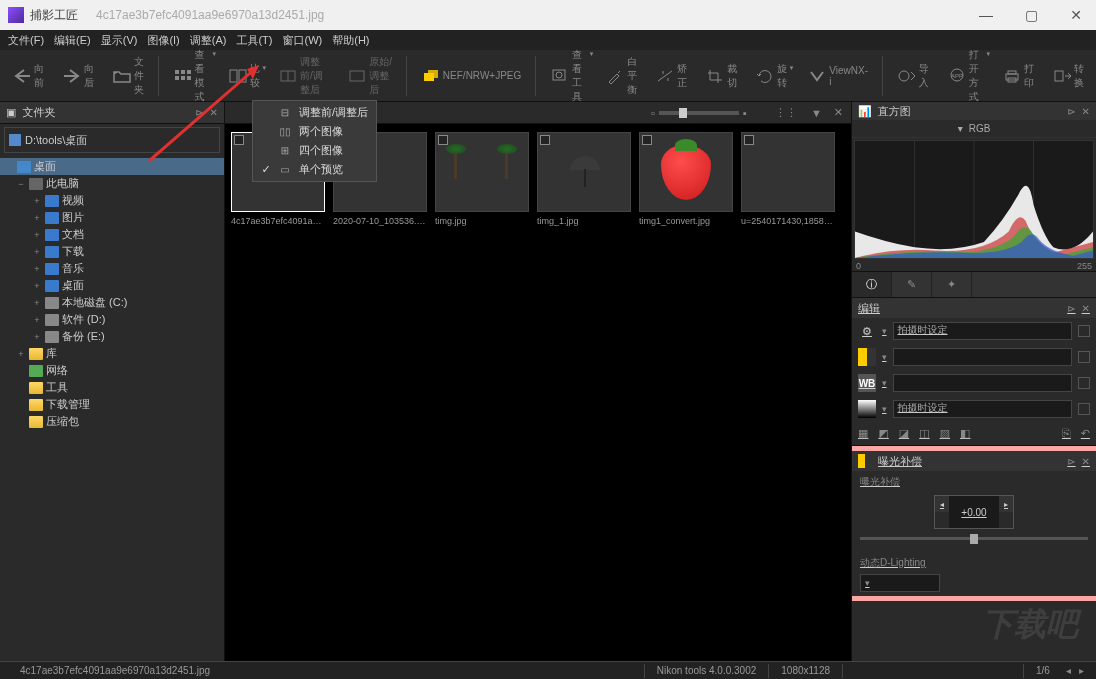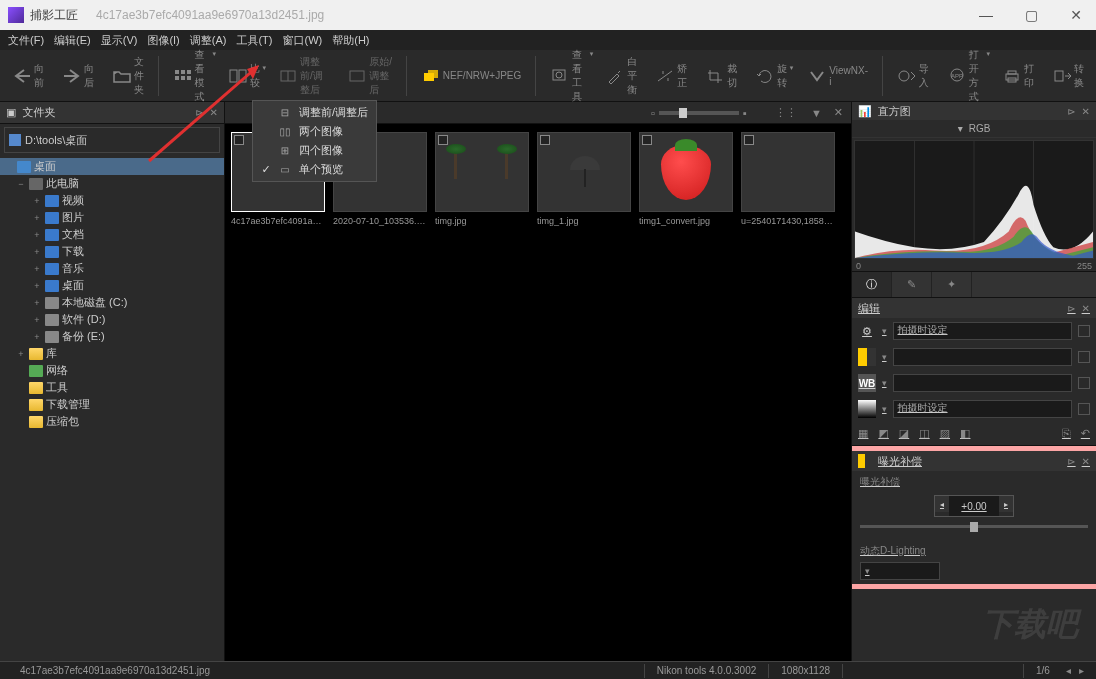--- a/index.html
+++ b/index.html
@@ -73,21 +73,21 @@
 .edit-row select, .edit-row .sel-box { flex: 1; height: 18px; background: #1a1a1a; border: 1px solid #444; color: #aaa; font-size: 10px; padding: 0 4px; }
 .edit-row .chk { width: 12px; height: 12px; border: 1px solid #555; }
 .tool-row { height: 24px; display: flex; align-items: center; padding: 0 6px; gap: 10px; color: #888; border-bottom: 1px solid #111; }
 .tool-row .spacer { flex: 1; }
 
 .exposure { padding: 4px 8px; }
 .exposure .lbl { font-size: 10px; color: #888; margin-bottom: 6px; }
 .exposure .ctrl { display: flex; justify-content: center; align-items: center; gap: 0; }
 .exposure .stepper { display: flex; border: 1px solid #555; }
 .exposure .stepper .btn { width: 14px; height: 16px; background: #333; display: flex; align-items: center; justify-content: center; font-size: 8px; cursor: pointer; }
-.exposure .stepper .val { width: 50px; height: 20px; background: #1a1a1a; display: flex; align-items: center; justify-content: center; font-size: 10px; }
+.exposure .stepper .val { width: 50px; height: 32px; background: #1a1a1a; display: flex; align-items: center; justify-content: center; font-size: 10px; }
 .exposure .slider-full { width: 100%; height: 3px; background: #555; margin: 8px 0; position: relative; }
 .exposure .slider-full::after { content: ''; position: absolute; left: 50%; top: -3px; width: 8px; height: 10px; background: #aaa; transform: translateX(-50%); }
 
 .dlighting { padding: 4px 8px; font-size: 10px; color: #888; }
 .dlighting .sel-box { width: 80px; height: 18px; background: #1a1a1a; border: 1px solid #444; margin-top: 4px; display: flex; align-items: center; padding: 0 4px; }
 
 .statusbar { height: 18px; background: #222; display: flex; align-items: center; padding: 0 8px; font-size: 10px; color: #999; border-top: 1px solid #444; }
 .statusbar .seg { padding: 0 12px; }
 .statusbar .sep { width: 1px; height: 14px; background: #444; }
 .statusbar .spacer { flex: 1; }

